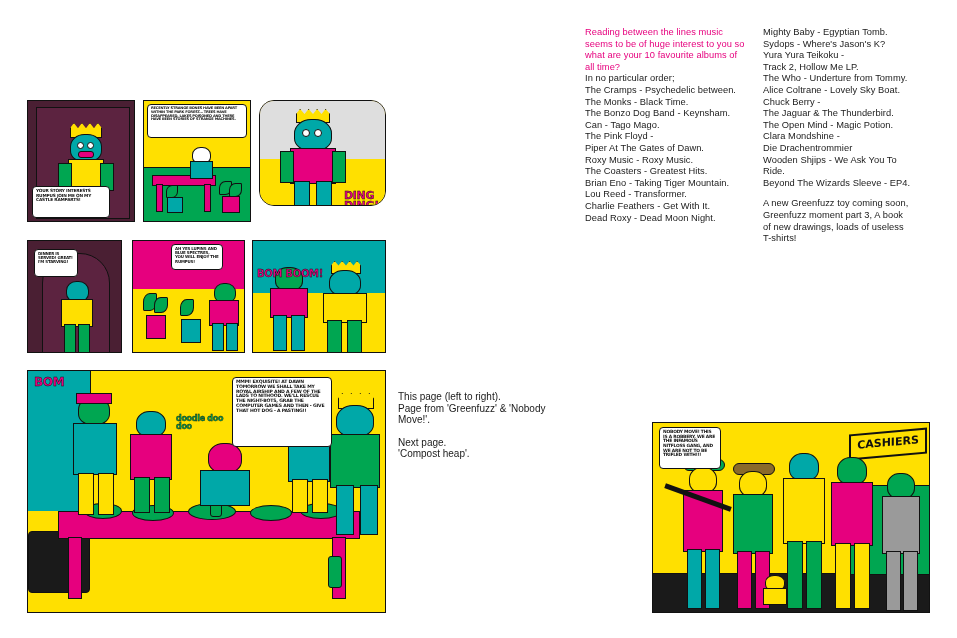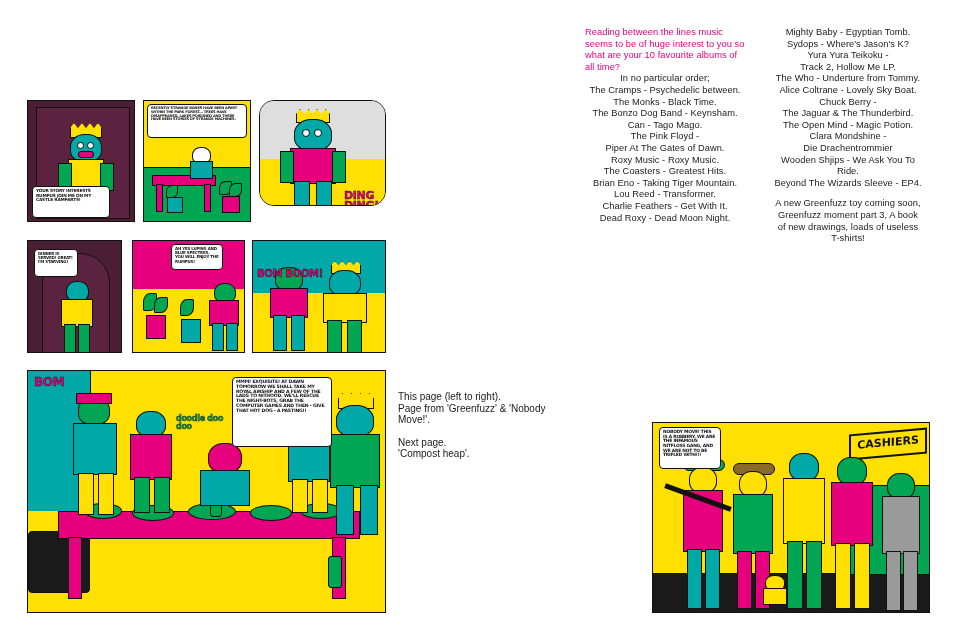--- a/index.html
+++ b/index.html
@@ -23,21 +23,21 @@
   .textcol {
     position: absolute;
     font-size: 9.3px;
     line-height: 11.6px;
     color: #1a1a1a;
     letter-spacing: 0.05px;
   }
   .q {
     color: #e6007e;
   }
-  .a { color: #1a1a1a; text-align: center; }
+  .a { color: #1a1a1a; }
   .gap { height: 9px; }
 
   #col-left  { left: 585px; top: 27px; width: 160px; }
   #col-right { left: 763px; top: 27px; width: 170px; }
 
   .caption {
     position: absolute;
     left: 398px;
     top: 391px;
     width: 180px;

